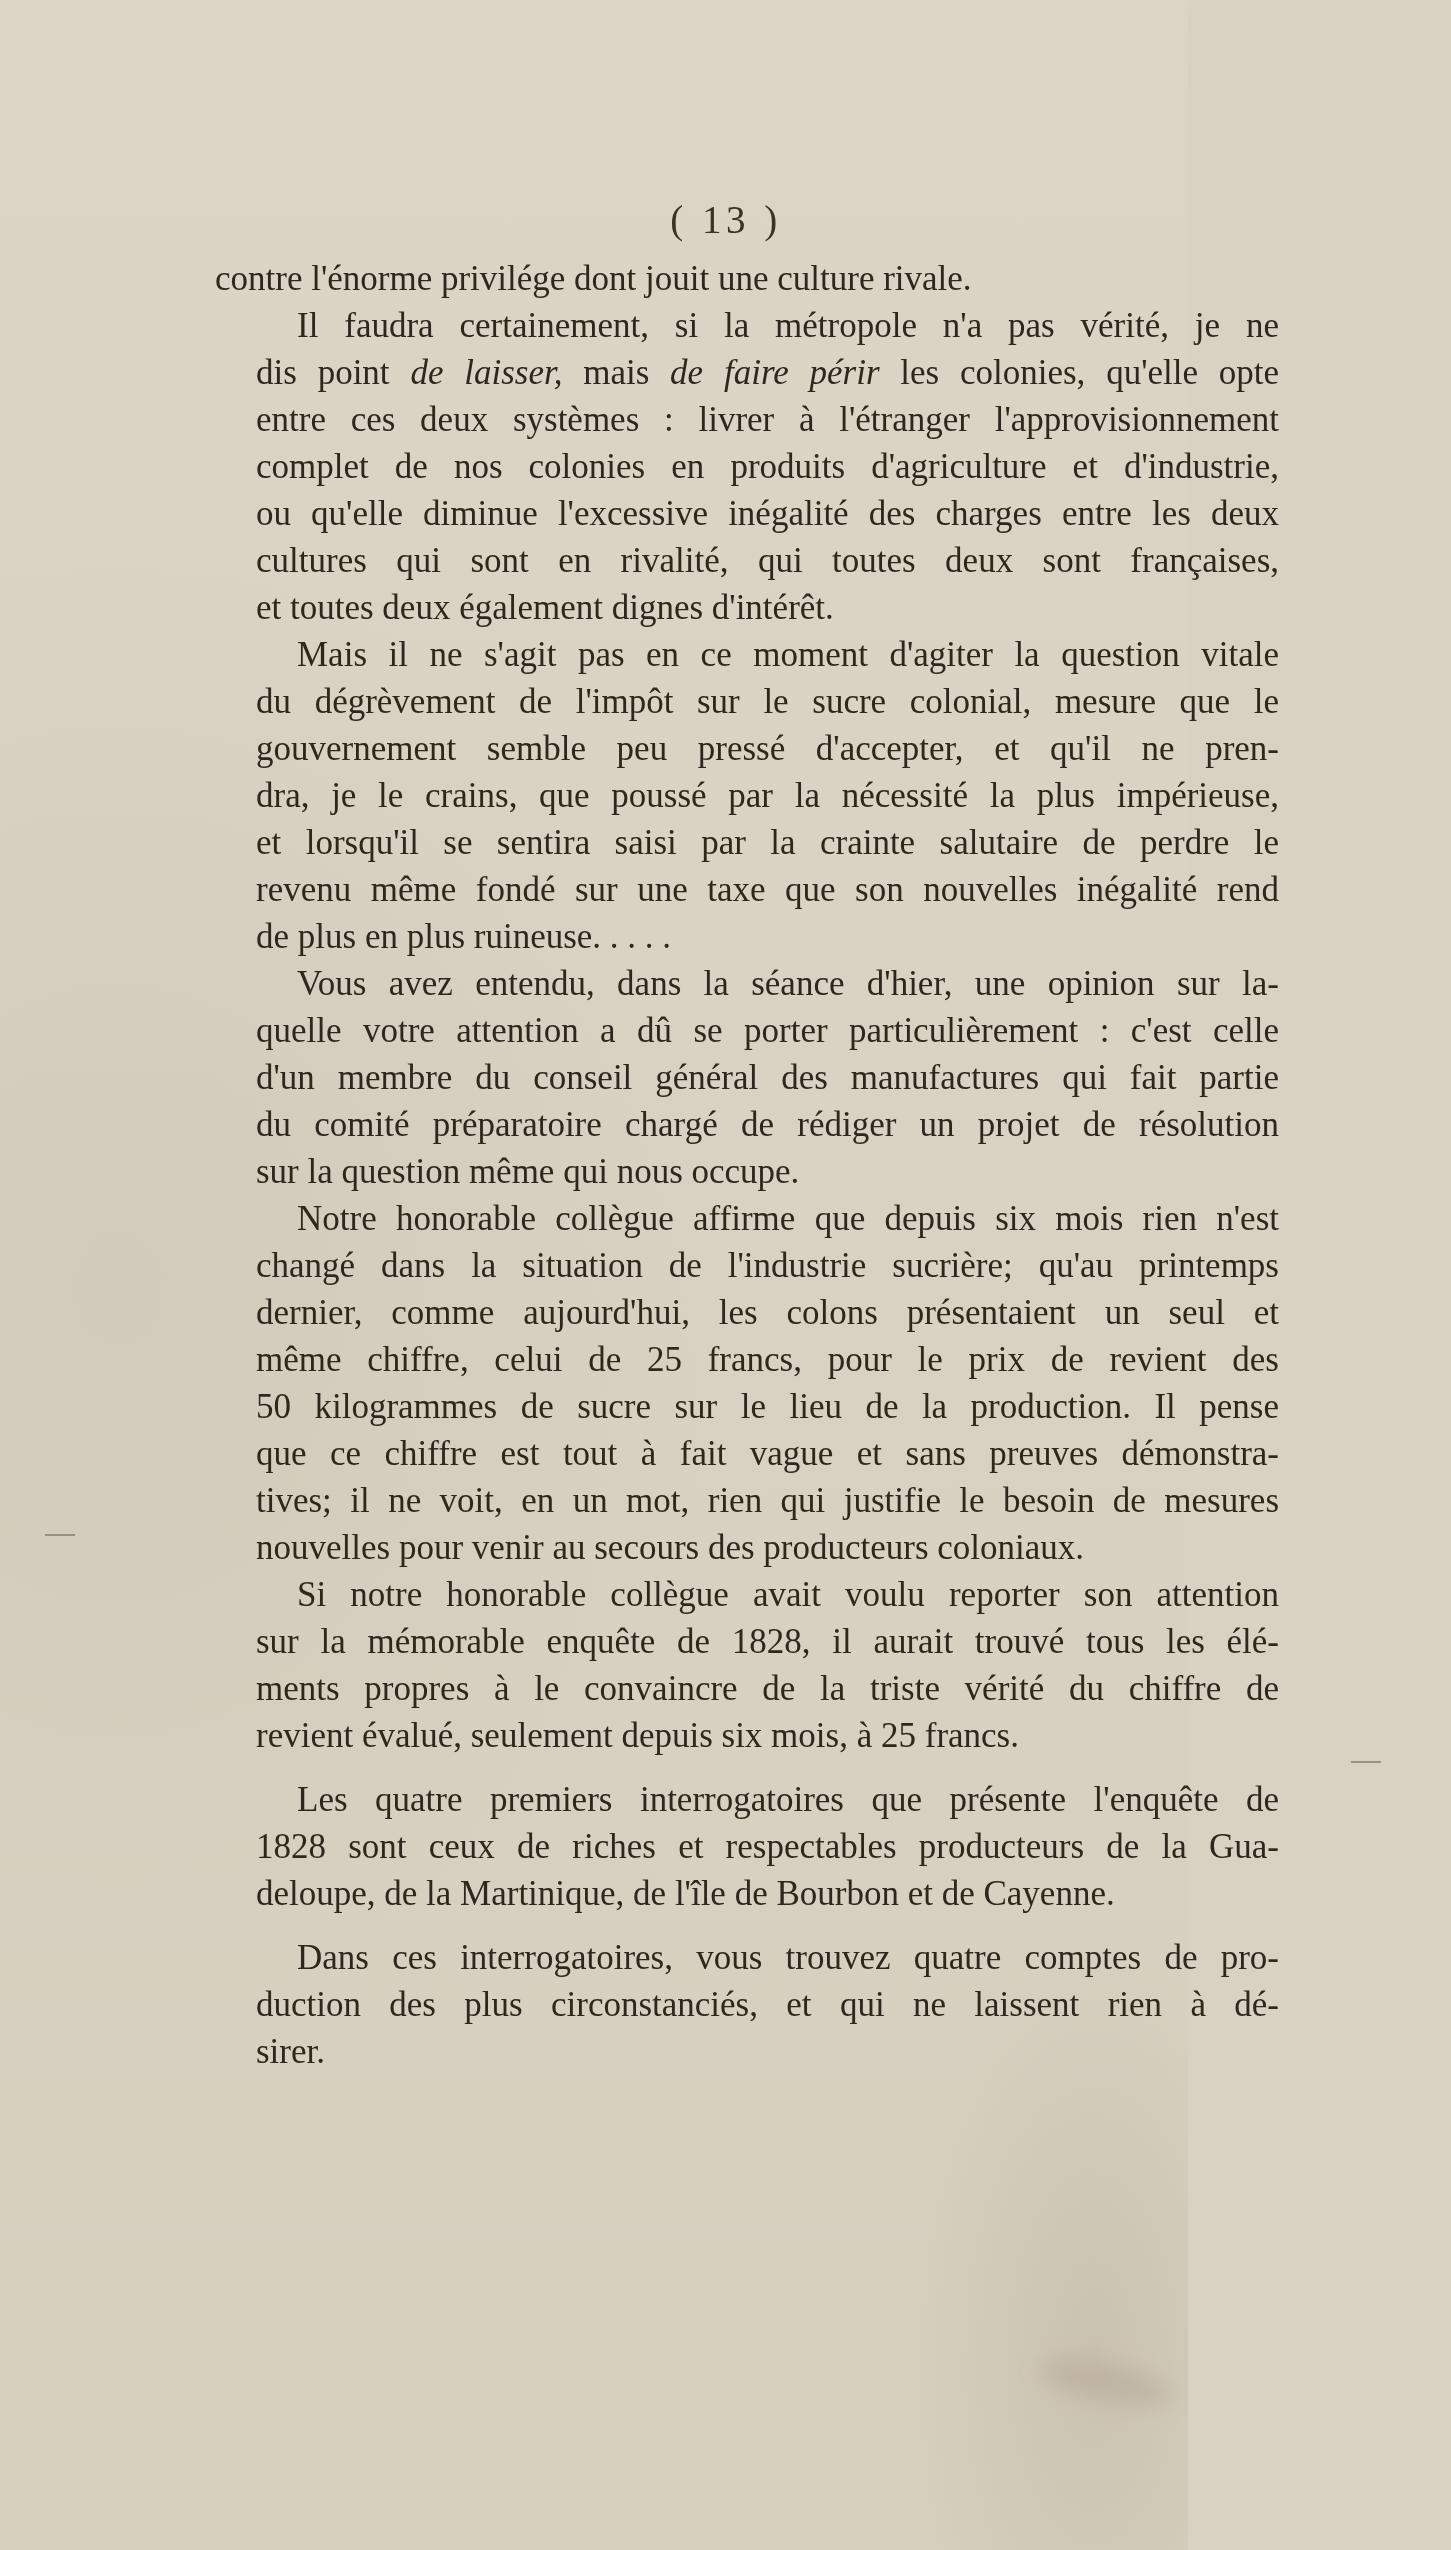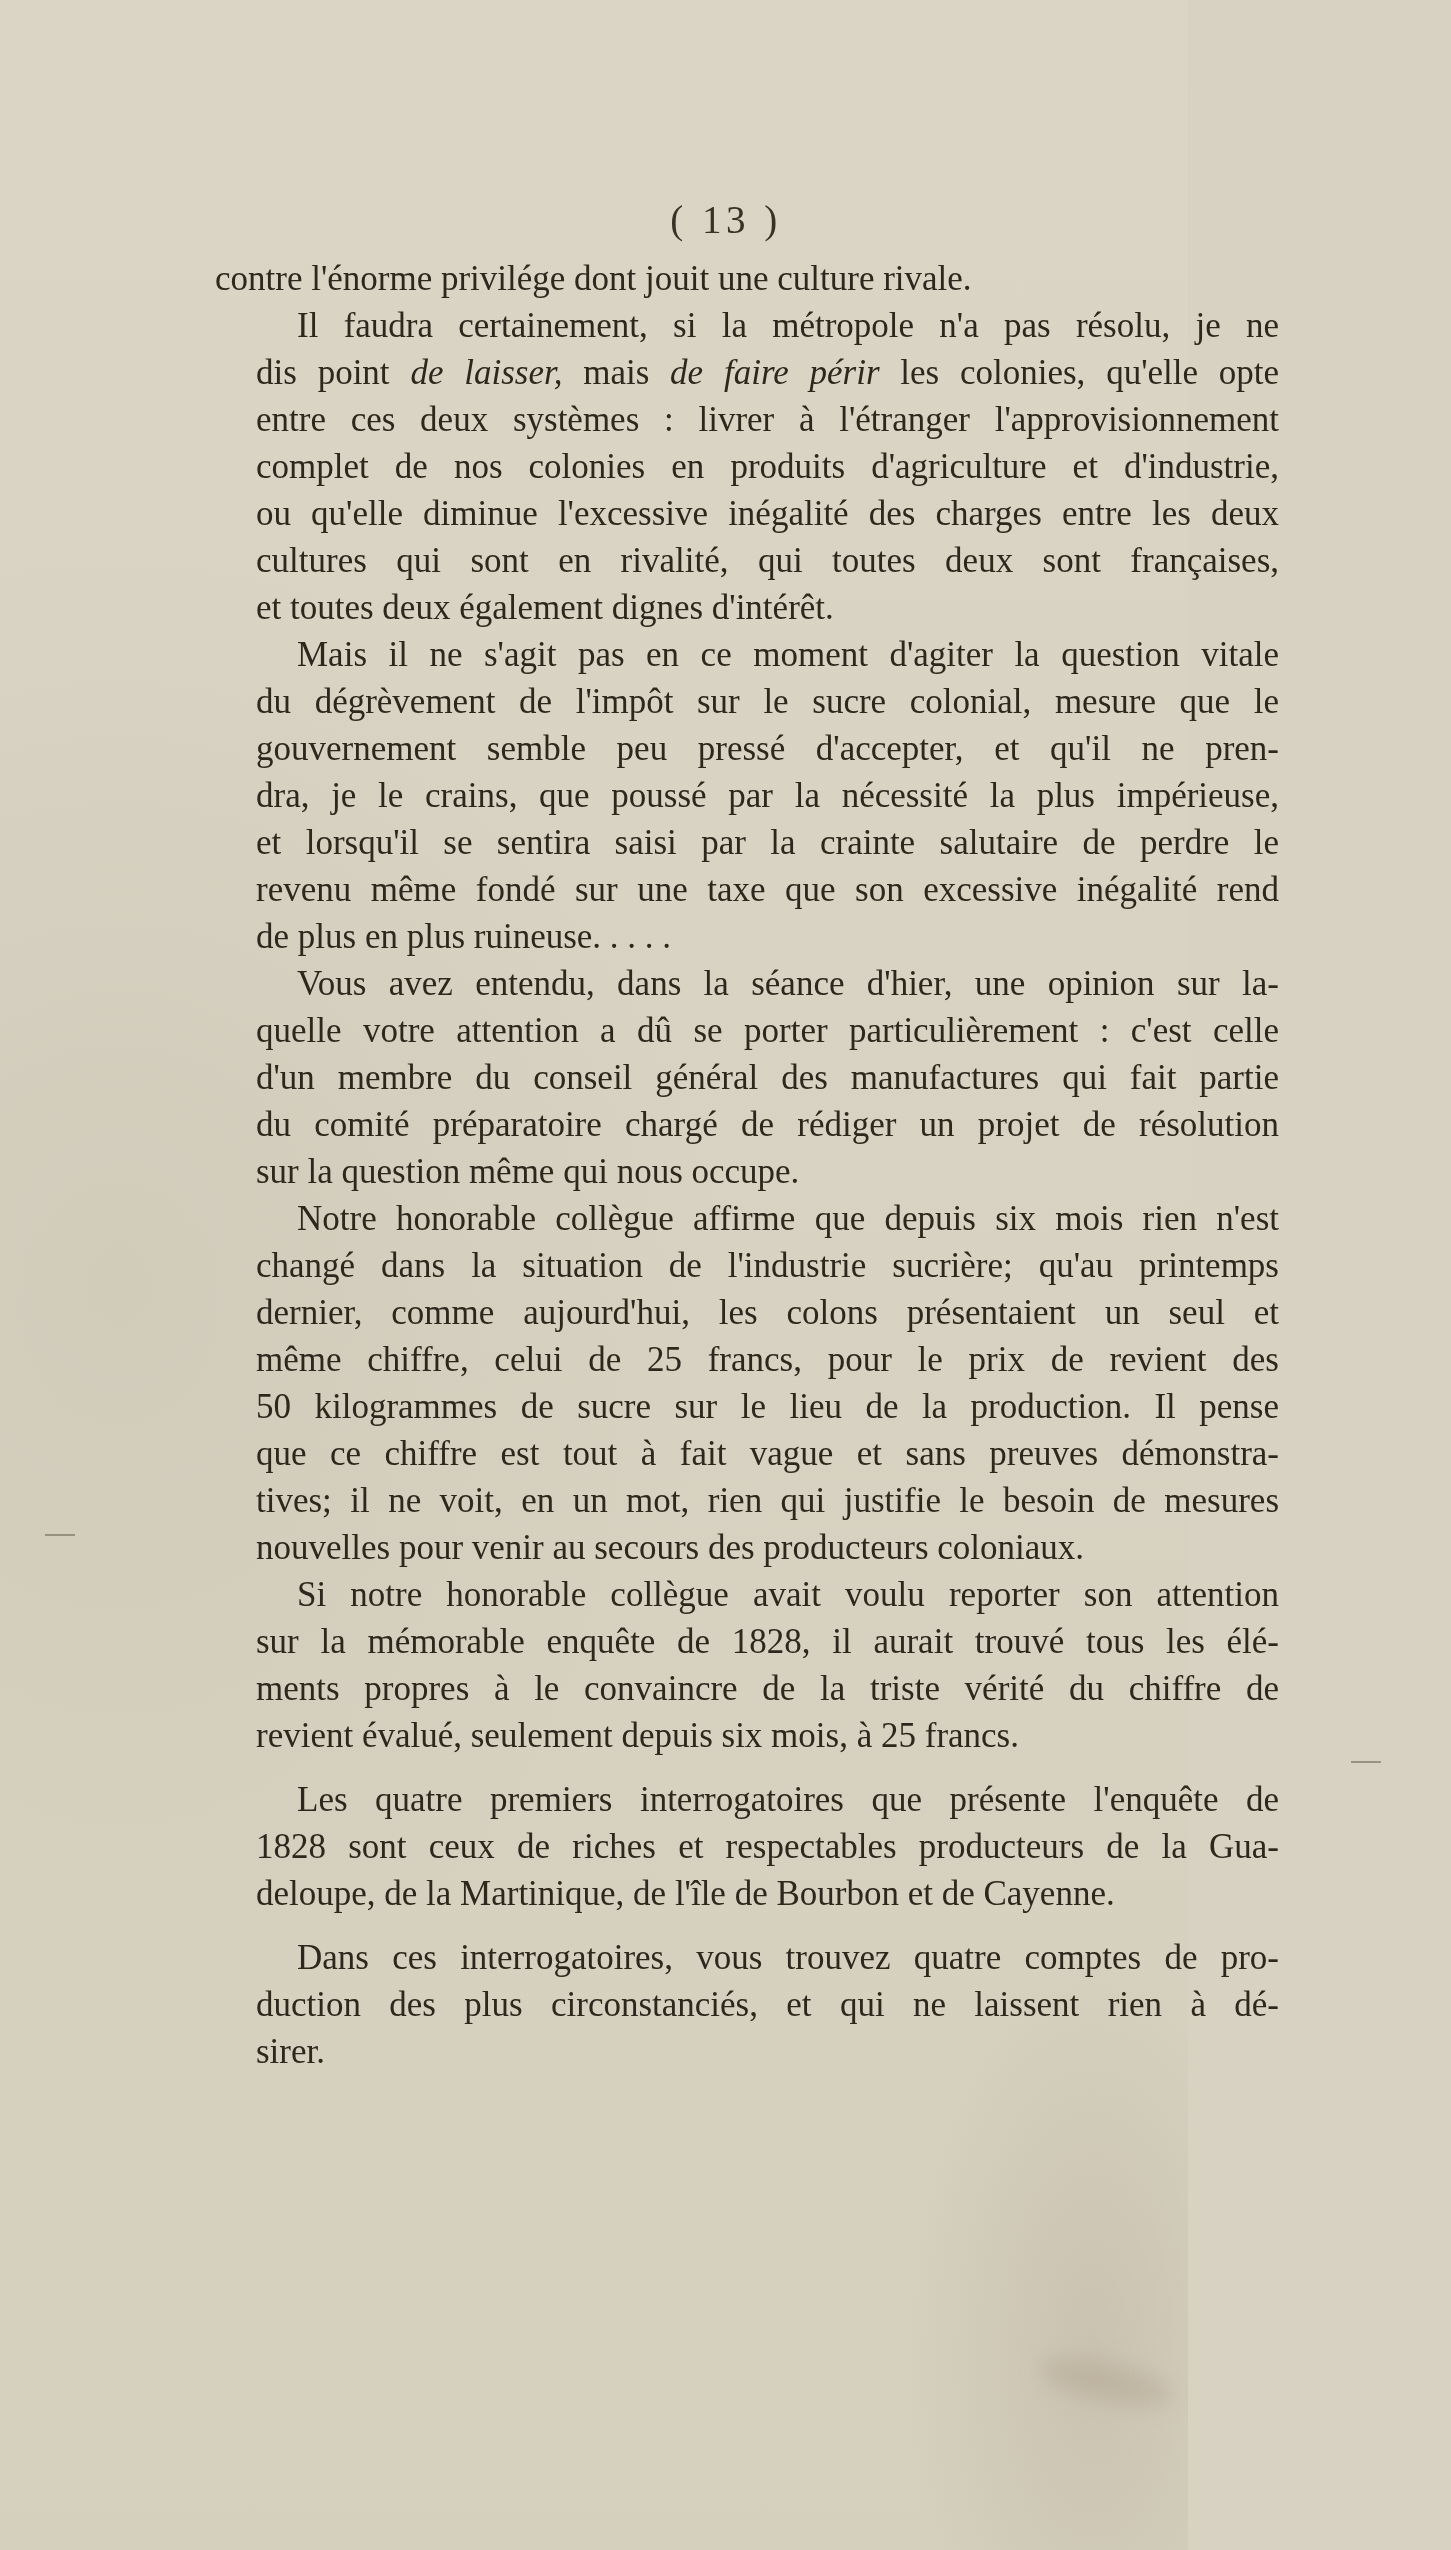--- a/index.html
+++ b/index.html
@@ -100,36 +100,36 @@
 
   <div class="page-number">( 13 )</div>
 
   <div class="text-block">
 
     <div class="para first">
       <span class="line last">contre l'énorme privilége dont jouit une culture rivale.</span>
     </div>
 
     <div class="para">
-      <span class="line indent">Il faudra certainement, si la métropole n'a pas résolu, je ne</span>
+      <span class="line indent">Il faudra certainement, si la métropole n'a pas vérité, je ne</span>
       <span class="line"><span>dis point </span><em>de laisser,</em><span> mais </span><em>de faire périr</em><span> les colonies, qu'elle opte</span></span>
       <span class="line">entre ces deux systèmes : livrer à l'étranger l'approvisionnement</span>
       <span class="line">complet de nos colonies en produits d'agriculture et d'industrie,</span>
       <span class="line">ou qu'elle diminue l'excessive inégalité des charges entre les deux</span>
       <span class="line">cultures qui sont en rivalité, qui toutes deux sont françaises,</span>
       <span class="line last">et toutes deux également dignes d'intérêt.</span>
     </div>
 
     <div class="para">
       <span class="line indent">Mais il ne s'agit pas en ce moment d'agiter la question vitale</span>
       <span class="line">du dégrèvement de l'impôt sur le sucre colonial, mesure que le</span>
       <span class="line">gouvernement semble peu pressé d'accepter, et qu'il ne pren-</span>
       <span class="line">dra, je le crains, que poussé par la nécessité la plus impérieuse,</span>
       <span class="line">et lorsqu'il se sentira saisi par la crainte salutaire de perdre le</span>
-      <span class="line">revenu même fondé sur une taxe que son excessive inégalité rend</span>
+      <span class="line">revenu même fondé sur une taxe que son nouvelles inégalité rend</span>
       <span class="line last">de plus en plus ruineuse. . . . .</span>
     </div>
 
     <div class="para">
       <span class="line indent">Vous avez entendu, dans la séance d'hier, une opinion sur la-</span>
       <span class="line">quelle votre attention a dû se porter particulièrement : c'est celle</span>
       <span class="line">d'un membre du conseil général des manufactures qui fait partie</span>
       <span class="line">du comité préparatoire chargé de rédiger un projet de résolution</span>
       <span class="line last">sur la question même qui nous occupe.</span>
     </div>

